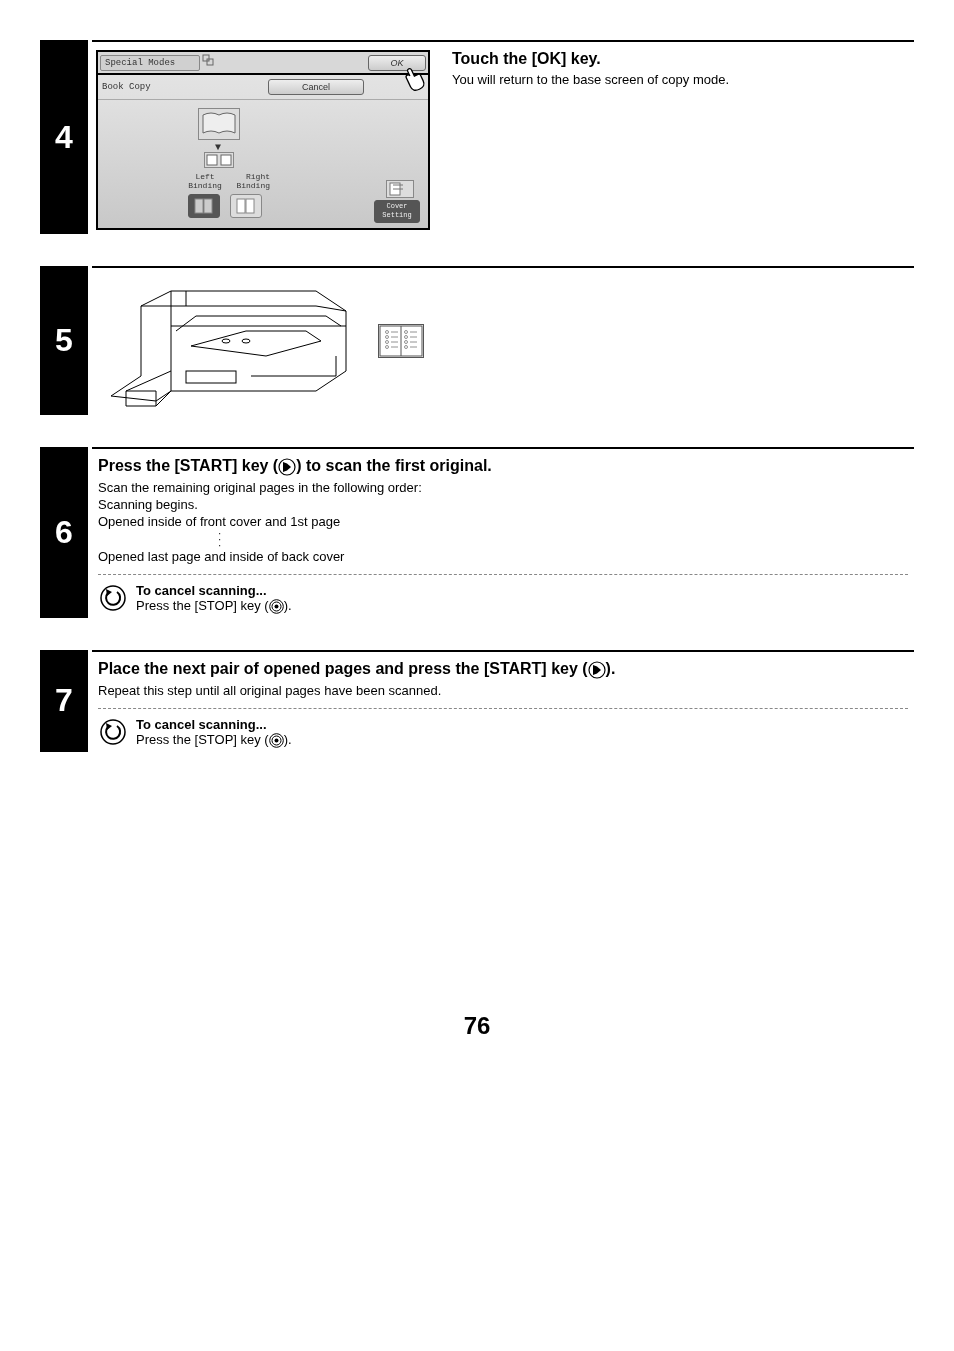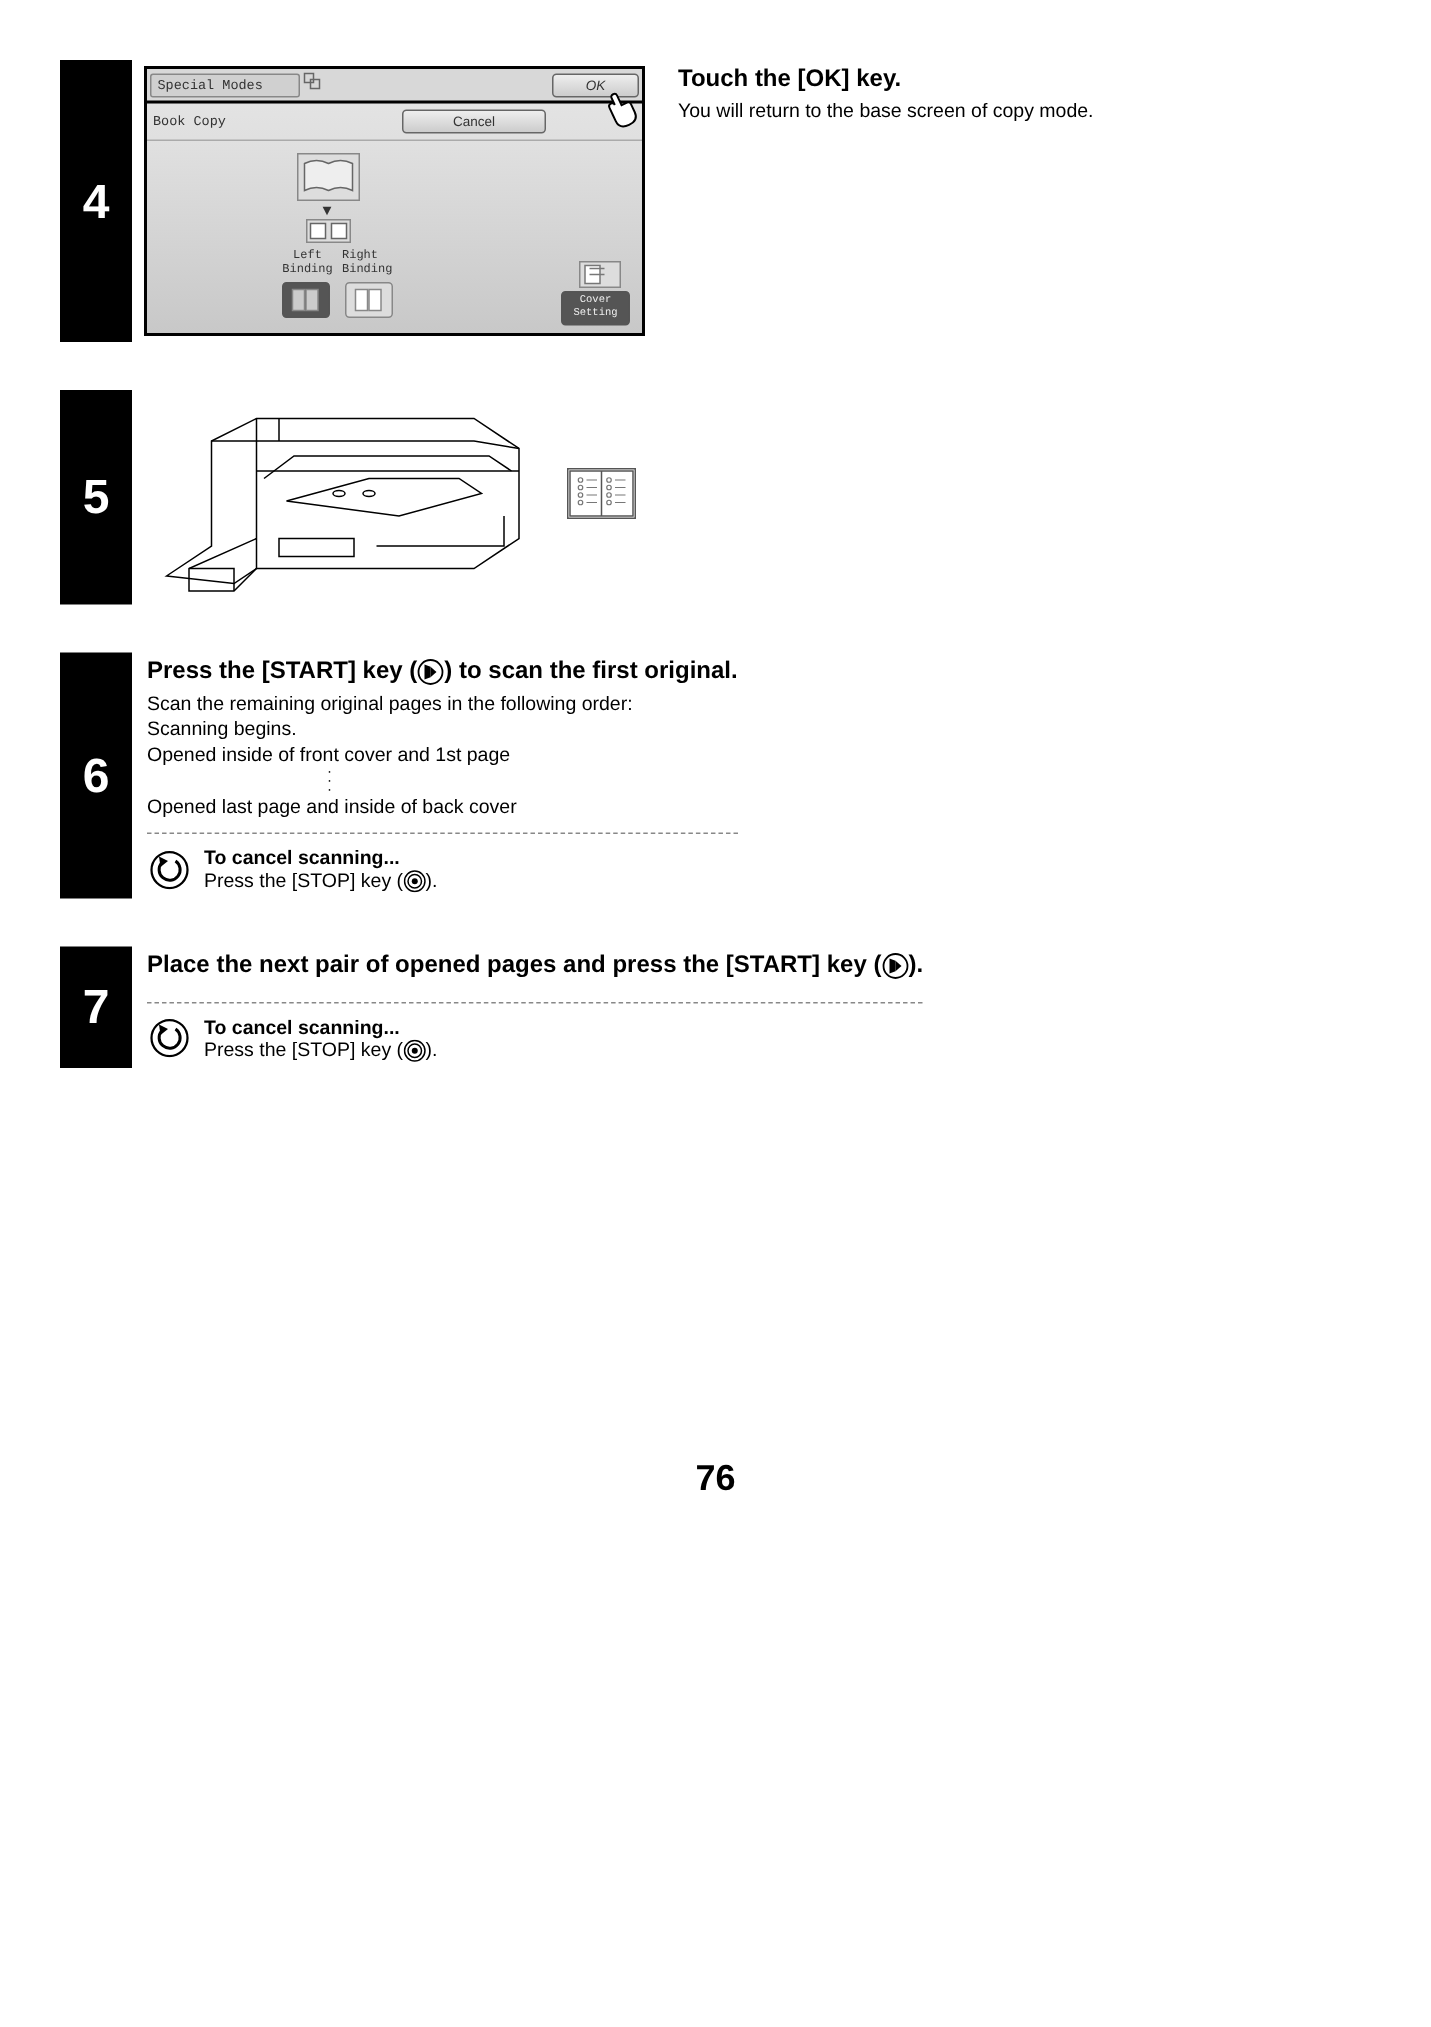--- a/index.html
+++ b/index.html
@@ -27,21 +27,21 @@
     display: flex;
     align-items: center;
     justify-content: center;
     font-size: 32px;
     font-weight: bold;
   }
   .step-content {
     flex: 1;
     padding-left: 4px;
     display: flex;
-    flex-direction: row;
+    flex-direction: column;
   }
   .divider {
     border-top: 2px solid #000;
     margin-bottom: 4px;
   }
   .content-cols {
     display: flex;
     align-items: flex-start;
   }
   .illustration {
@@ -202,21 +202,21 @@
     position: absolute;
     top: 72px; left: 86px;
     width: 42px;
     text-align: center;
     font-size: 8px;
   }
   .sp-bind-r {
     position: absolute;
     top: 72px; left: 130px;
     width: 42px;
-    text-align: left;
+    text-align: right;
     font-size: 8px;
   }
   .sp-btn-l {
     position: absolute;
     top: 94px; left: 90px;
     width: 30px; height: 22px;
     border: 1px solid #555;
     border-radius: 3px;
     background: #555;
   }
@@ -464,20 +464,21 @@
       <div class="wide-content">
         <h3>
           <span>Place the next pair of opened pages and press the [START] key (</span><span class="icon-circle">
               <svg width="18" height="18" viewBox="0 0 18 18">
                 <circle cx="9" cy="9" r="8" fill="none" stroke="#000" stroke-width="1.2"></circle>
                 <polygon points="5,4 9,5.5 9,12.5 5,14" fill="#000"></polygon>
                 <polygon points="9,5.5 13,9 9,12.5" fill="#000"></polygon>
               </svg>
             </span><span>).</span>
         </h3>
+        <p>Repeat this step until all original pages have been scanned.</p>
         <div class="dashed-sep"></div>
         <div class="cancel-block">
           <div class="cancel-icon">
             <svg width="26" height="26" viewBox="0 0 26 26">
                 <circle cx="13" cy="13" r="12" fill="none" stroke="#000" stroke-width="1.5"></circle>
                 <path d="M17 7 A7 7 0 1 1 8 8" fill="none" stroke="#000" stroke-width="2"></path>
                 <polygon points="6,4 12,7 7,11" fill="#000"></polygon>
               </svg>
           </div>
           <div class="cancel-text">

